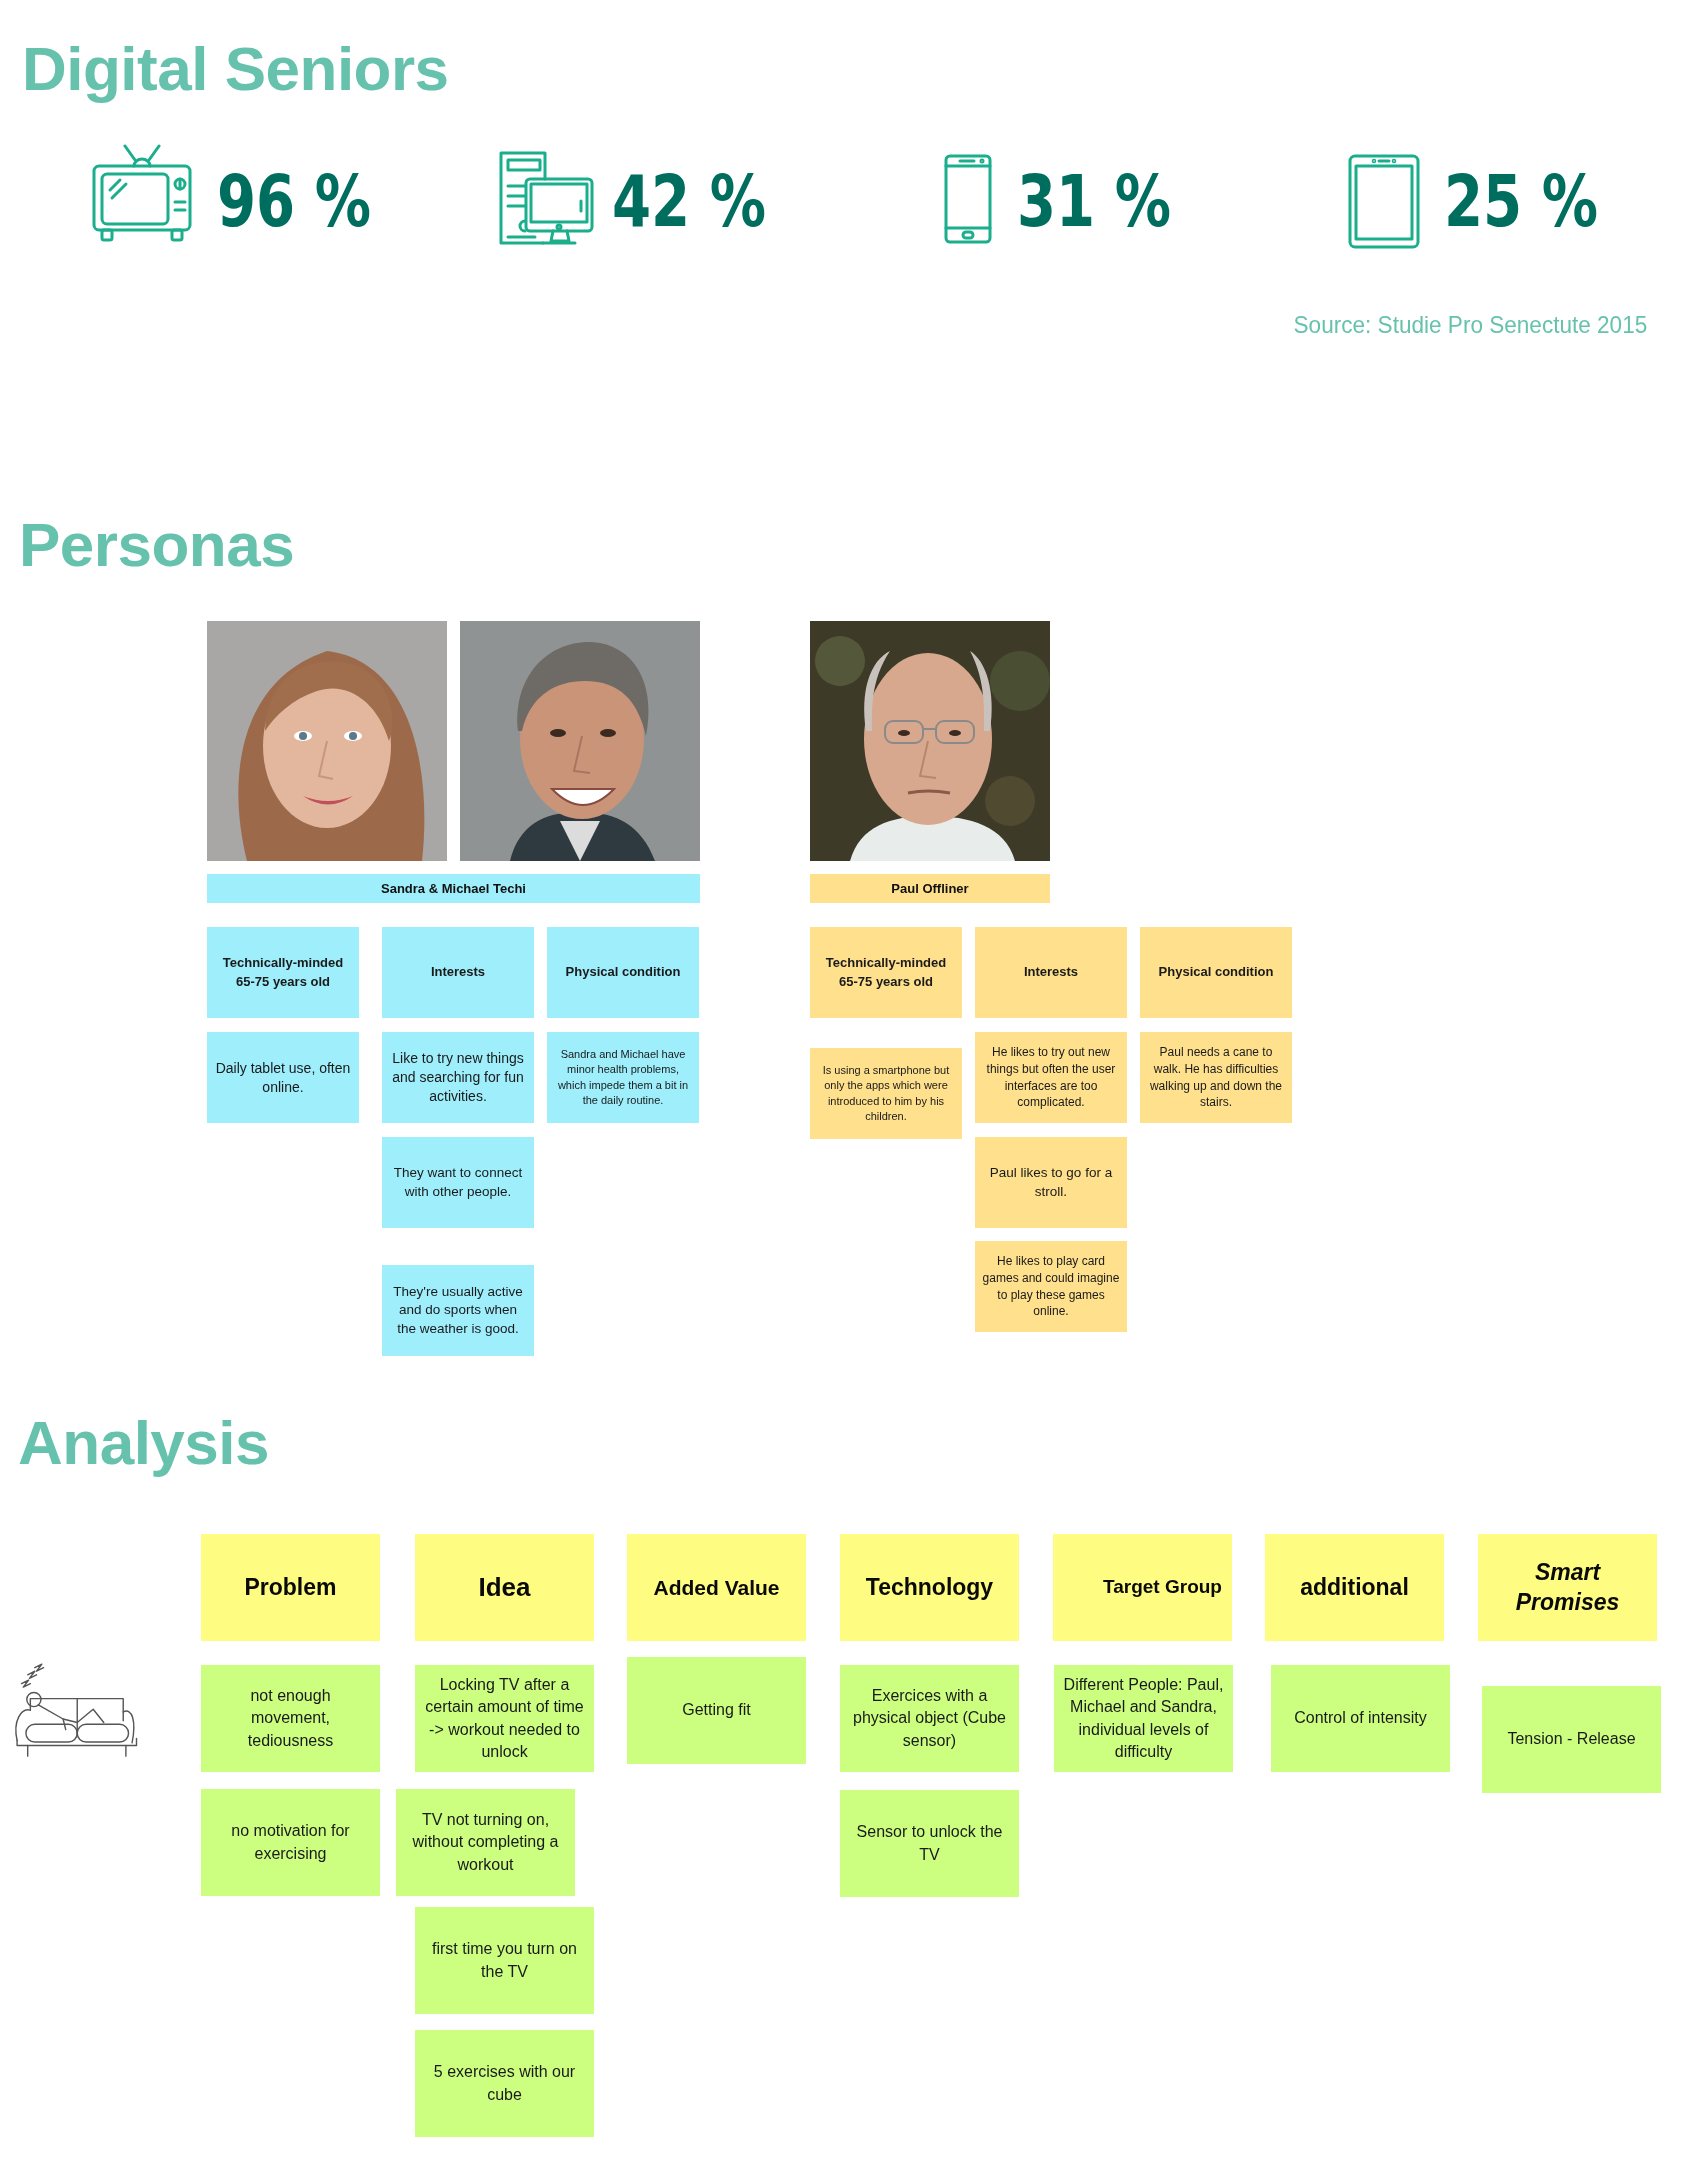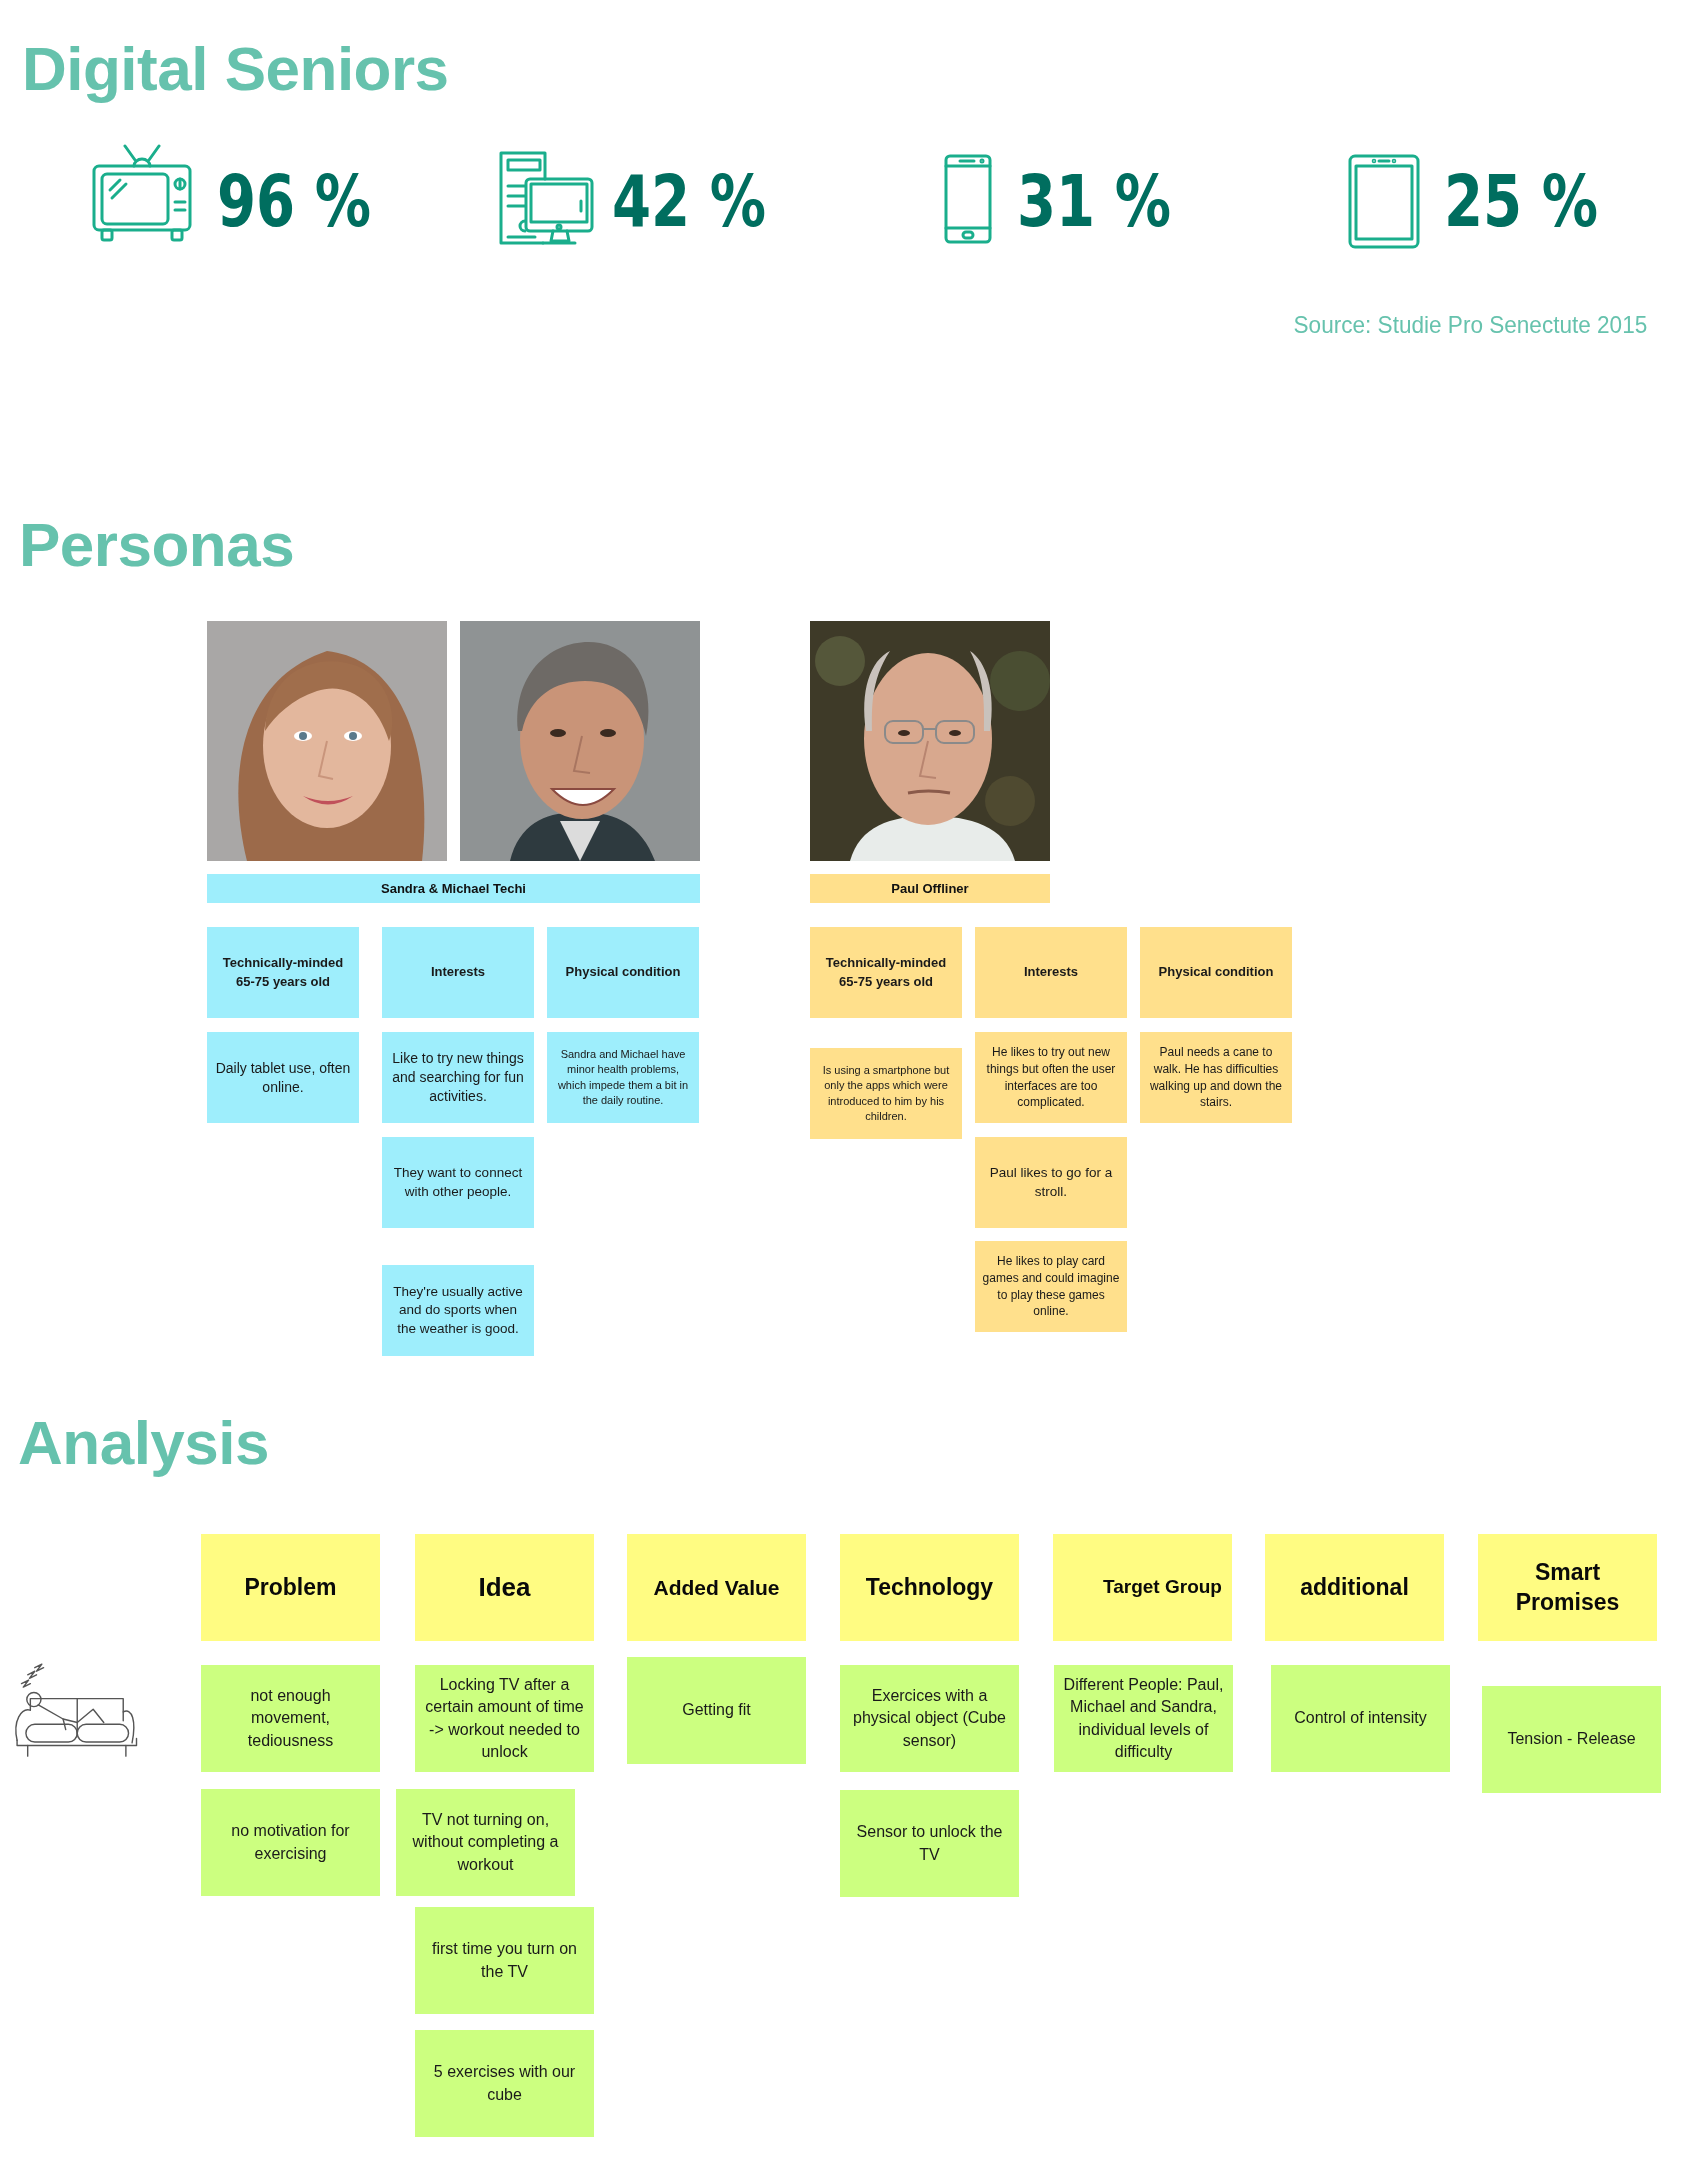--- a/index.html
+++ b/index.html
@@ -207,21 +207,21 @@
       <line x1="133" y1="108" x2="133" y2="120"></line>
   </svg>
 </div>
 
 <div class="acard head" style="left:201px; top:1534px;">Problem</div>
 <div class="acard head" style="left:415px; top:1534px; font-size:26px;">Idea</div>
 <div class="acard head" style="left:627px; top:1534px; font-size:21px;">Added Value</div>
 <div class="acard head" style="left:840px; top:1534px;">Technology</div>
 <div class="acard head" style="left:1053px; top:1534px; font-size:19px;padding-left:48px;">Target Group</div>
 <div class="acard head" style="left:1265px; top:1534px;">additional</div>
-<div class="acard head" style="left:1478px; top:1534px; padding:6px 30px;">Smart Promises</div>
+<div class="acard head" style="left:1478px; top:1534px; padding:6px 30px;font-style:italic;">Smart Promises</div>
 
 <div class="acard note" style="left:201px; top:1665px;">not enough movement, tediousness</div>
 <div class="acard note" style="left:201px; top:1789px;">no motivation for exercising</div>
 
 <div class="acard note" style="left:415px; top:1665px;">Locking TV after a certain amount of time -&gt; workout needed to unlock</div>
 <div class="acard note" style="left:396px; top:1789px;">TV not turning on, without completing a workout</div>
 <div class="acard note" style="left:415px; top:1907px;">first time you turn on the TV</div>
 <div class="acard note" style="left:415px; top:2030px;">5 exercises with our cube</div>
 
 <div class="acard note" style="left:627px; top:1657px;">Getting fit</div>

